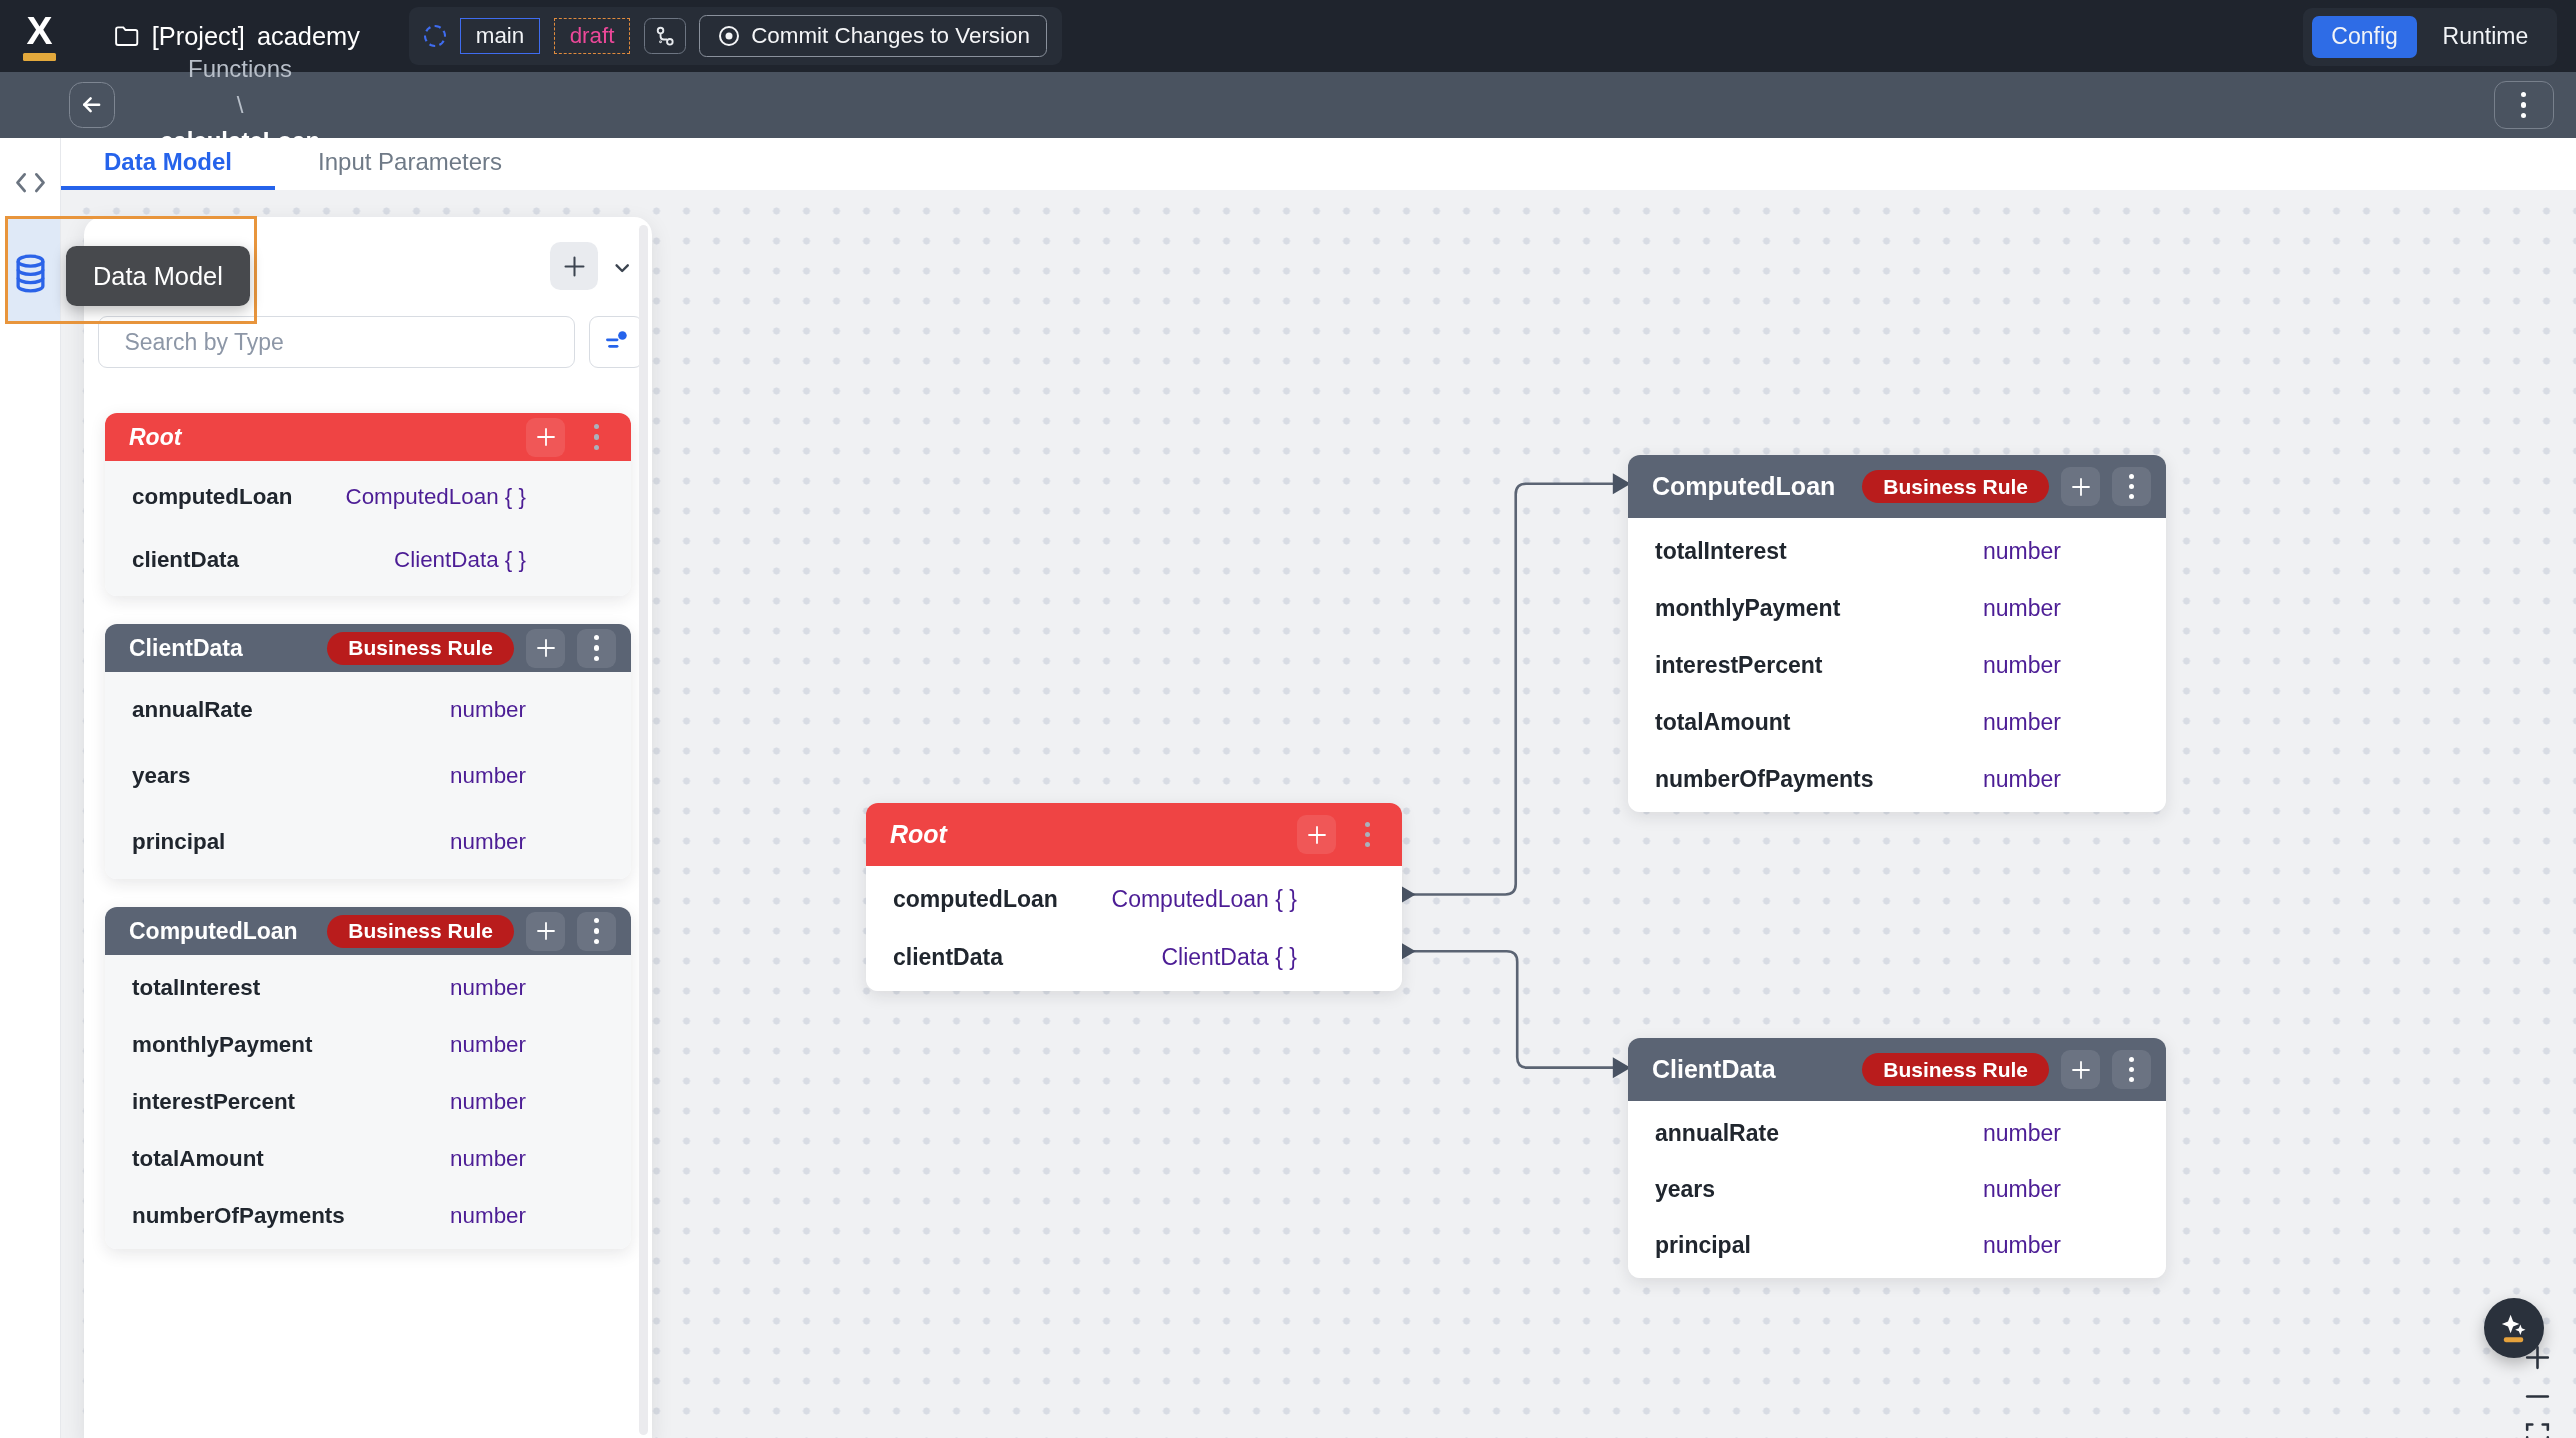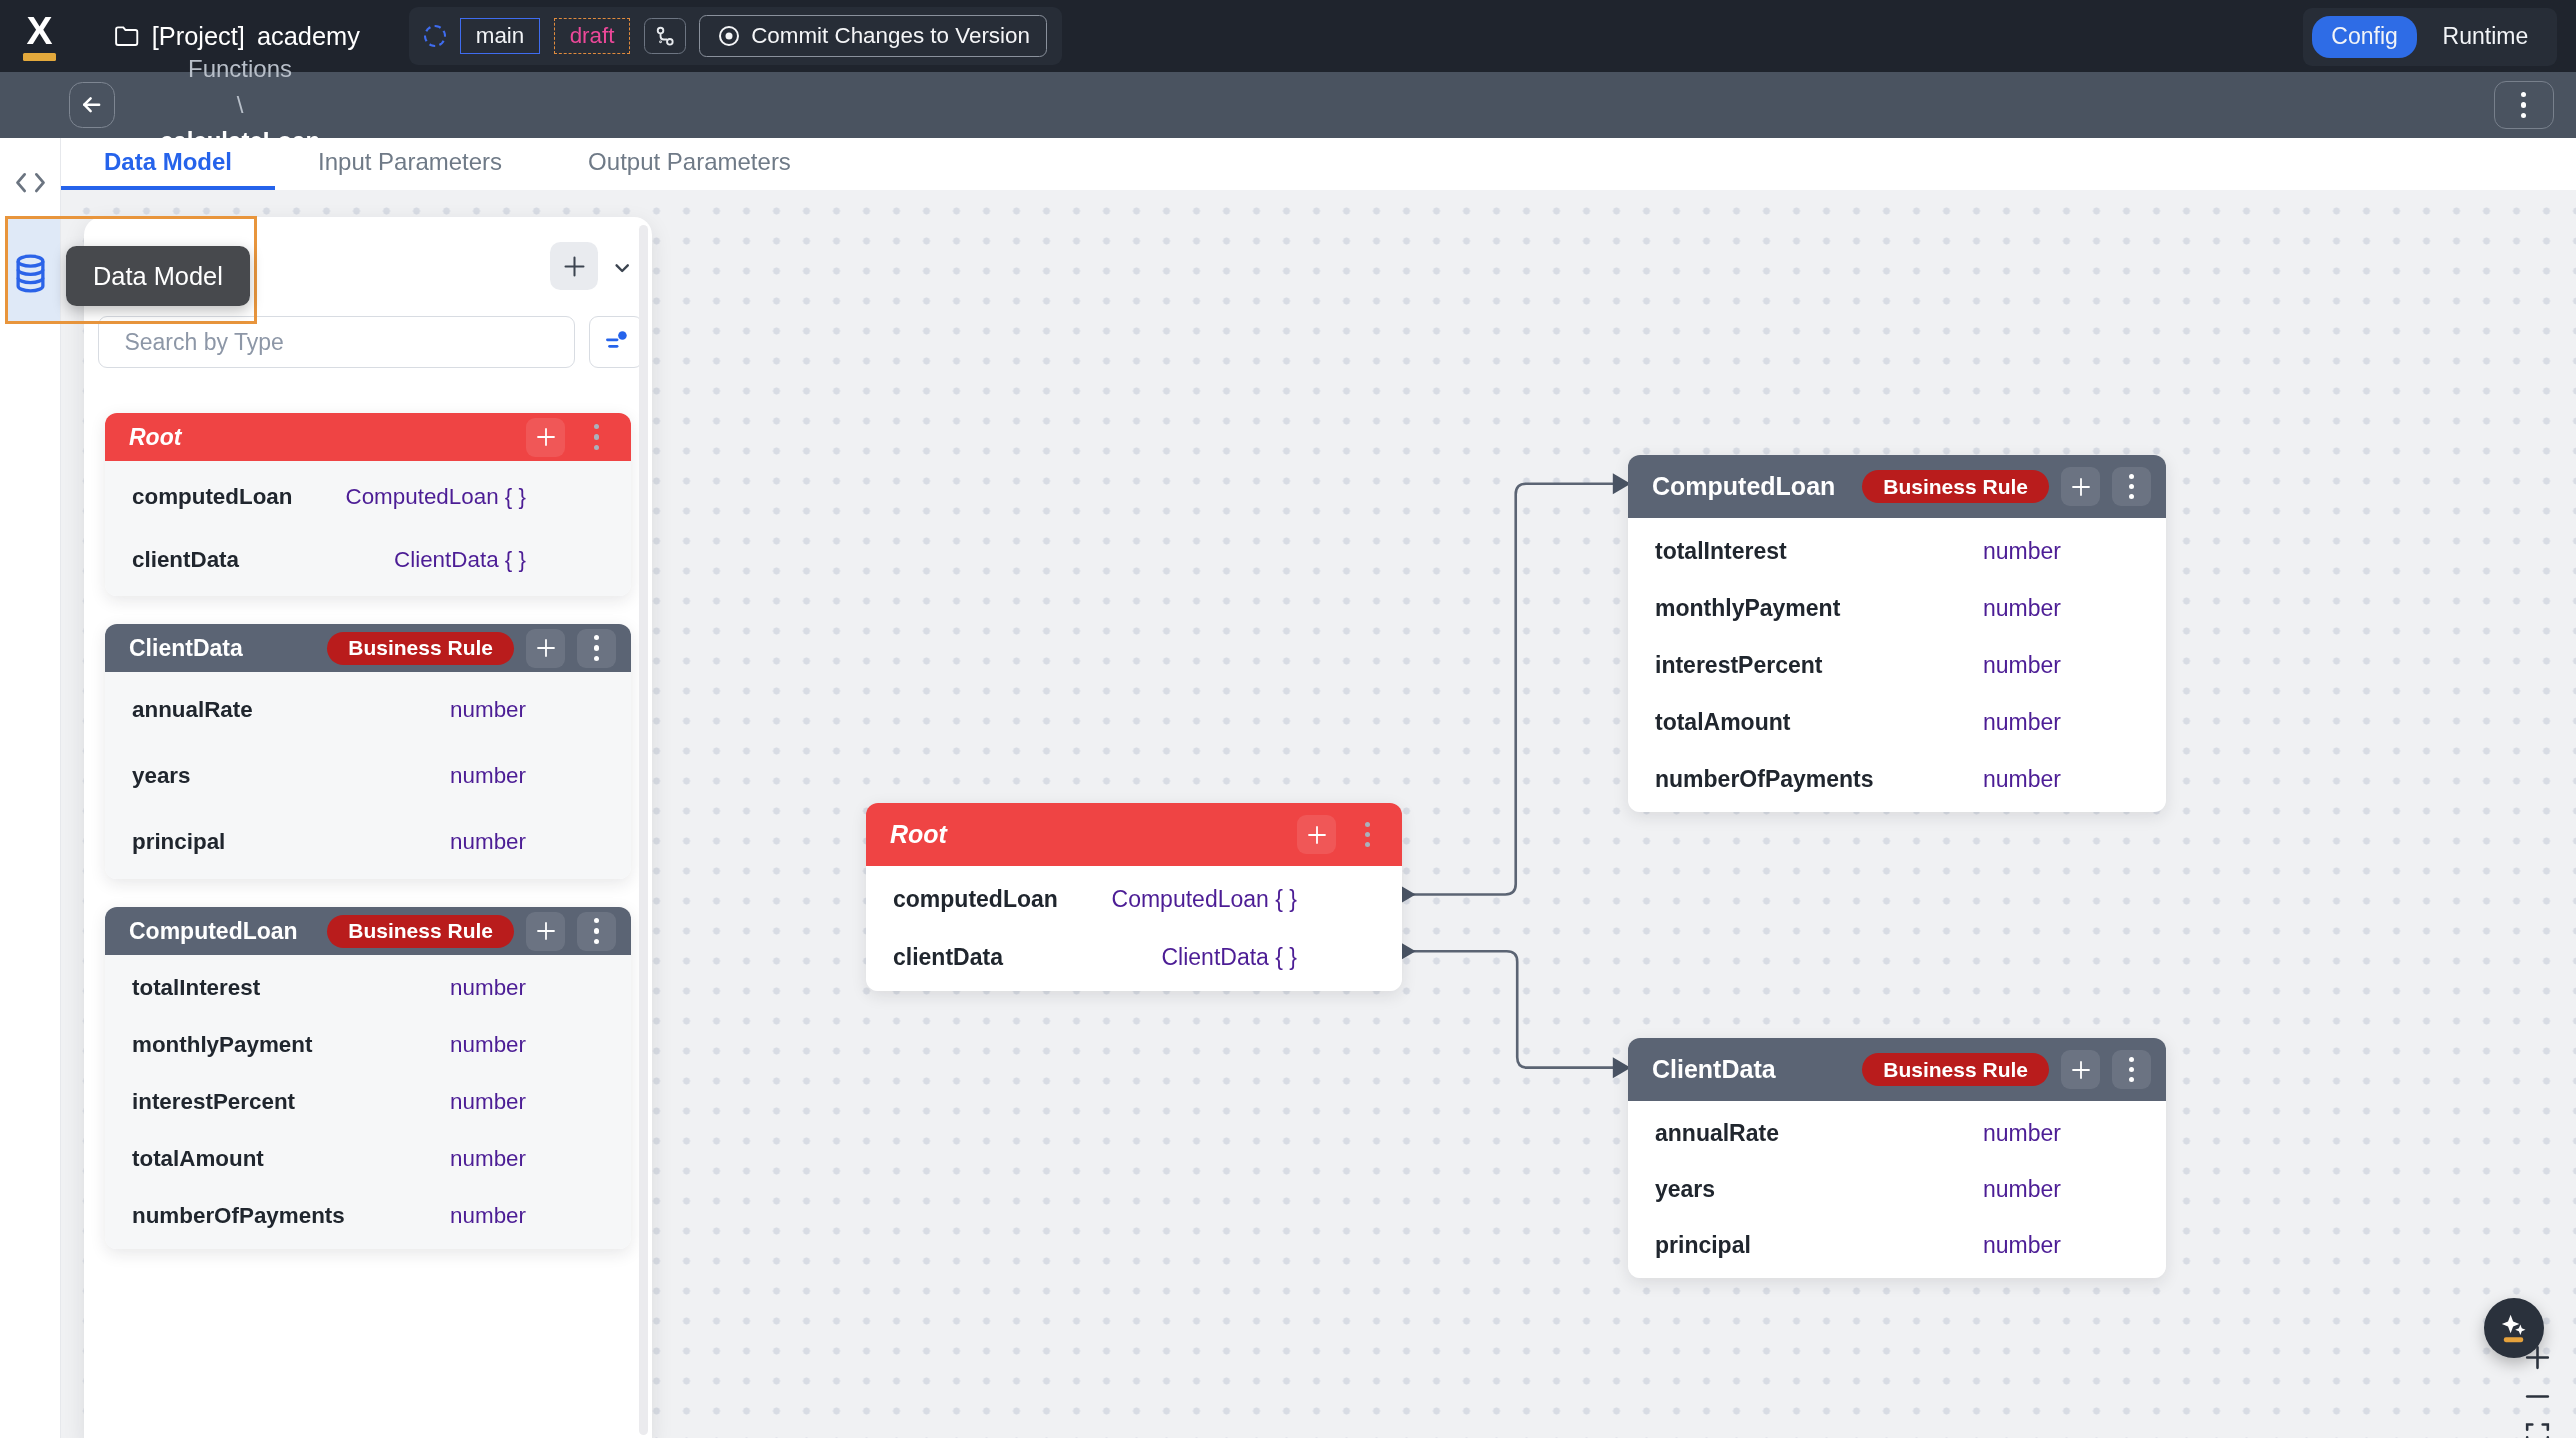--- a/index.html
+++ b/index.html
@@ -13,21 +13,21 @@
   .proj { display:flex; align-items:center; gap:12px; margin-left:58px; color:#fff; font-size:25.4px; }
   .proj .pname { font-weight:400; }
   .branch-wrap { display:flex; align-items:center; gap:13.4px; background:#272d37; border-radius:9px; height:58px; padding:0 15px; margin-left:49px; }
   .spinner { width:22.4px; height:22.4px; border:2.2px dashed #3f6cf0; border-radius:50%; }
   .pill { height:36px; display:flex; align-items:center; padding:0 15px; border-radius:0; font-size:22.4px; }
   .pill.main { border:1.9px solid #3f6cf0; color:#f2f4f7; }
   .pill.draft { border:1.9px dashed #e08b3d; color:#ec4899; }
   .sq-btn { height:36px; min-width:42px; border:1.5px solid #6d7582; border-radius:7.5px; background:transparent; display:flex; align-items:center; justify-content:center; color:#e7eaee; }
   .commit-btn { height:42px; border:1.5px solid #8a919c; border-radius:7.5px; background:transparent; display:flex; align-items:center; gap:10.5px; padding:0 16.4px; color:#f4f5f7; font-size:22.4px; }
   .mode-toggle { position:absolute; right:19.4px; top:7.5px; height:58px; background:#272d37; border-radius:9px; display:flex; align-items:center; padding:0 9px; gap:6px; }
-  .mode-btn { height:42px; border:none; border-radius:18px; padding:0 19.4px; font-size:23px; color:#f2f4f7; background:transparent; }
+  .mode-btn { height:42px; border:none; border-radius:7px; padding:0 19.4px; font-size:23px; color:#f2f4f7; background:transparent; }
   .mode-btn.active { background:#2e6ce6; }
 
   
   .subbar { position:absolute; left:0; top:72px; width:2576px; height:66px; background:#4a5360; display:flex; align-items:center; z-index:20; }
   .back-btn { width:46px; height:46px; border:1.5px solid #7e8692; border-radius:13.4px; background:transparent; color:#fff; display:flex; align-items:center; justify-content:center; margin-left:69px; }
   .crumb { margin-left:45px; font-size:24px; color:#b8bfc9; display:flex; gap:8px; align-items:center;flex-direction:column; }
   .crumb .cur { color:#fff; font-weight:700; }
   .kebab-rect { position:absolute; right:22.4px; width:60px; height:48px; border:1.5px solid #78808c; border-radius:12px; background:transparent; display:flex; align-items:center; justify-content:center; }
   .kdots { display:flex; flex-direction:column; gap:5.2px; }
   .kdots i { width:5.2px; height:5.2px; border-radius:50%; background:#fff; display:block; }
@@ -161,21 +161,20 @@
         <i></i>
         <i></i>
         <i></i>
       </span>
   </button>
 </div>
 
 <nav class="tabbar">
   <button class="tab active">Data Model</button>
   <button class="tab">Input Parameters</button>
-  <button class="tab">Output Parameters</button>
 </nav>
 
 <div class="canvas"></div>
 
 <aside class="rail">
   <div class="rail-sel-bg"></div>
   <button class="rail-item rail-code" style="background:transparent;border:none;">
     <svg width="33" height="25.4" viewBox="0 0 28 20" fill="none" stroke="#6b7480" stroke-width="2.4" stroke-linecap="round" stroke-linejoin="round">
         <path d="M9 3L3 10l6 7"></path>
         <path d="M19 3l6 7-6 7"></path>

